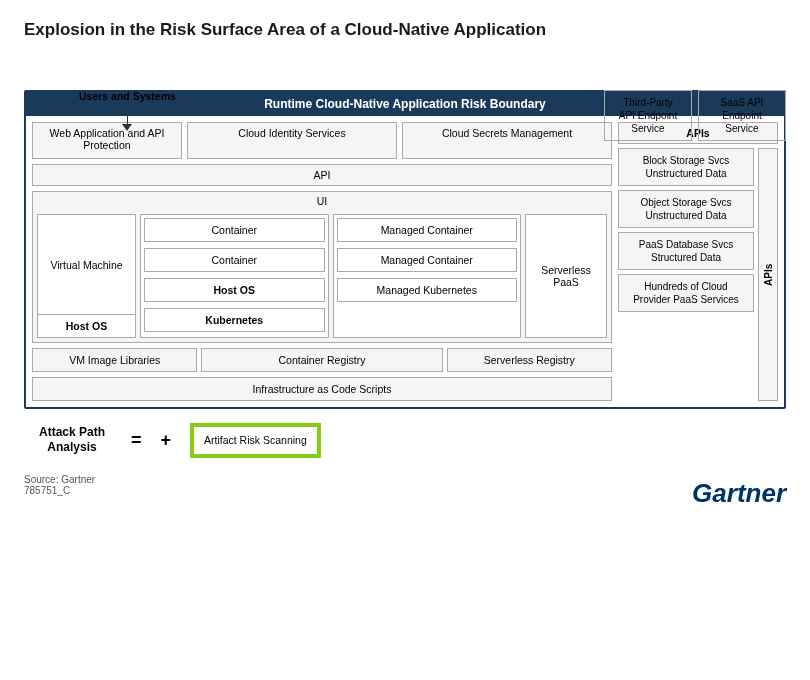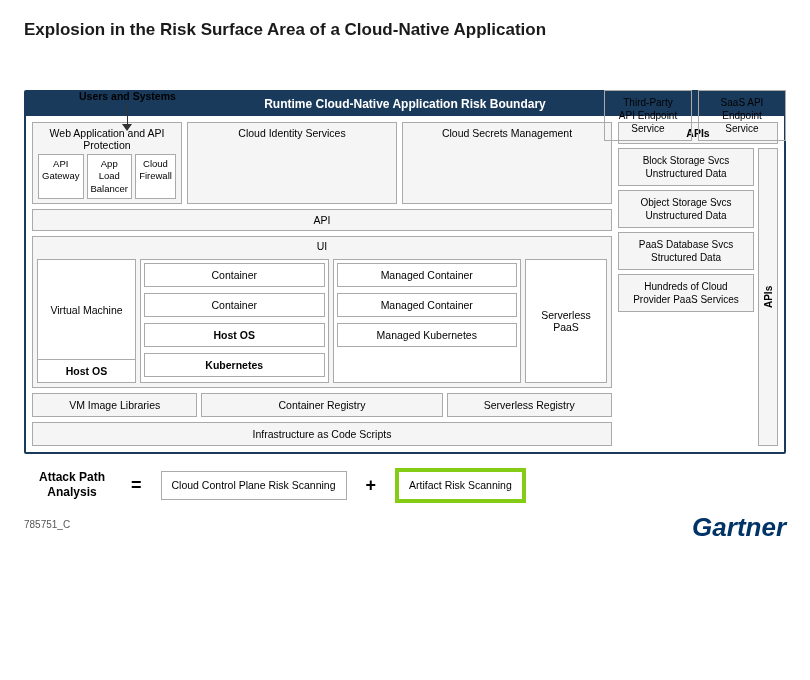--- a/index.html
+++ b/index.html
@@ -299,28 +299,20 @@
     <div class="boundary-header">Runtime Cloud-Native Application Risk Boundary</div>
     <div class="boundary-inner">
 
       <div class="left-section">
 
         <div class="web-api-row">
 
           <div style="border:1px solid #aaa; background:#f5f5f5; width:150px; padding:4px 5px;">
             <div style="text-align:center; font-size:10.5px; margin-bottom:3px;">Web Application
 and API Protection</div>
-            <div style="display:flex; gap:3px;">
-              <div class="small-box">API
-Gateway</div>
-              <div class="small-box">App Load
-Balancer</div>
-              <div class="small-box">Cloud
-Firewall</div>
-            </div>
           </div>
 
           <div class="cloud-identity-box">Cloud Identity
 Services</div>
 
           <div class="cloud-secrets-box">Cloud Secrets
 Management</div>
         </div>
 
         <div class="row-box">API</div>
@@ -388,28 +380,27 @@
         </div>
       </div>
 
     </div>
   </div>
 
   <div class="attack-path-section">
     <div class="attack-label">Attack Path
 Analysis</div>
     <div class="equals-sign">=</div>
-    <div class="cloud-control-box">Cloud Control Plane
-Risk Scanning</div>
     <div class="plus-sign">+</div>
     <div class="artifact-box">Artifact Risk
 Scanning</div>
   </div>
 
   <div class="source-section">
+    <div>Source: Gartner</div>
     <div>785751_C</div>
   </div>
 
   <div style="text-align:right; margin-top:-18px;">
     <span style="font-size:26px; font-weight:bold; color:#003366; font-style:italic;">Gartner</span>
   </div>
 
 </div>
 
 </body></html>

